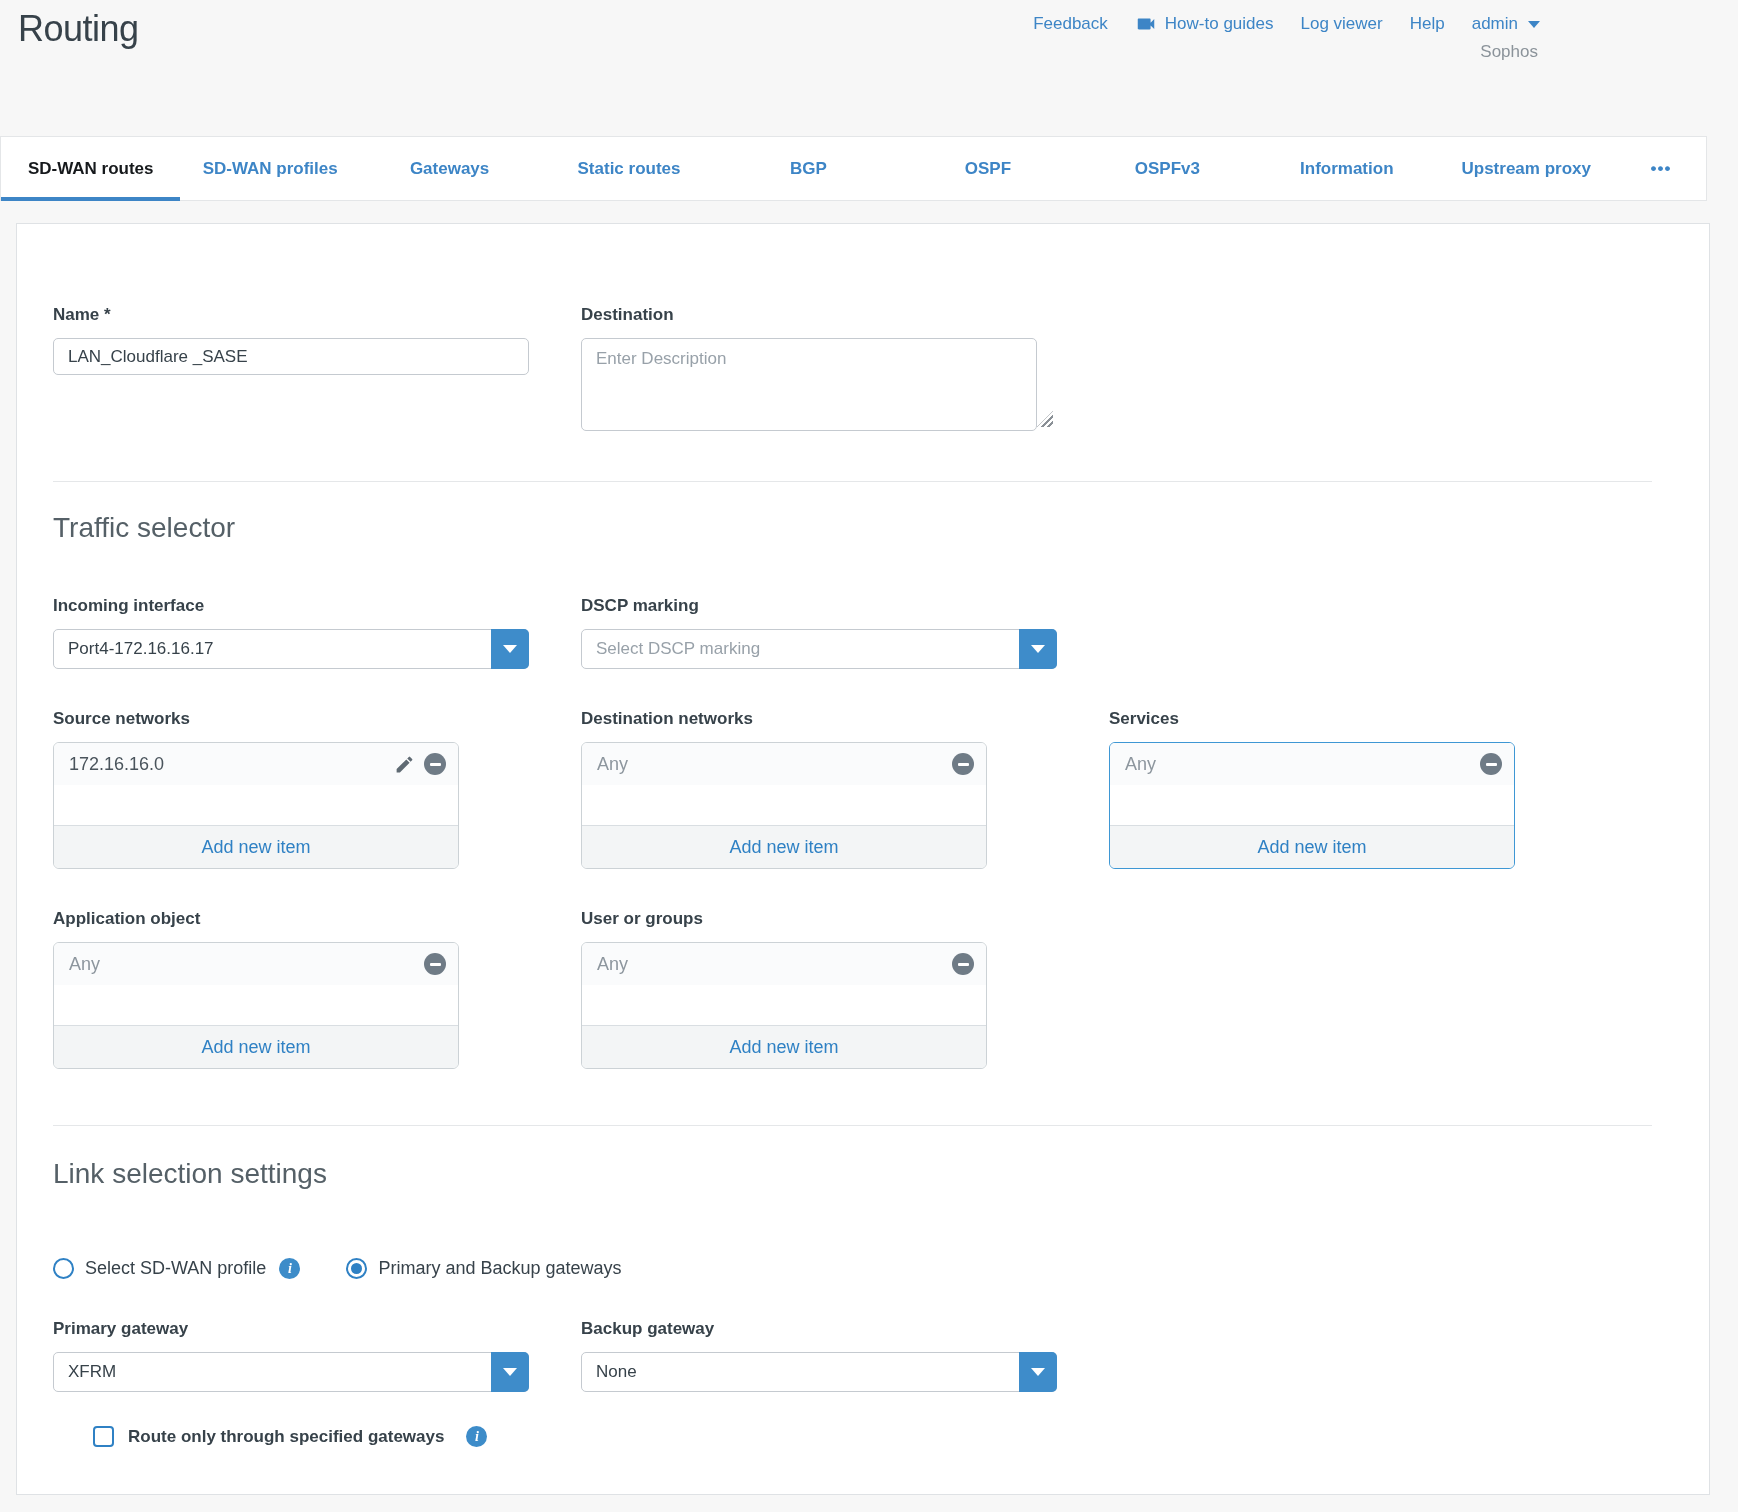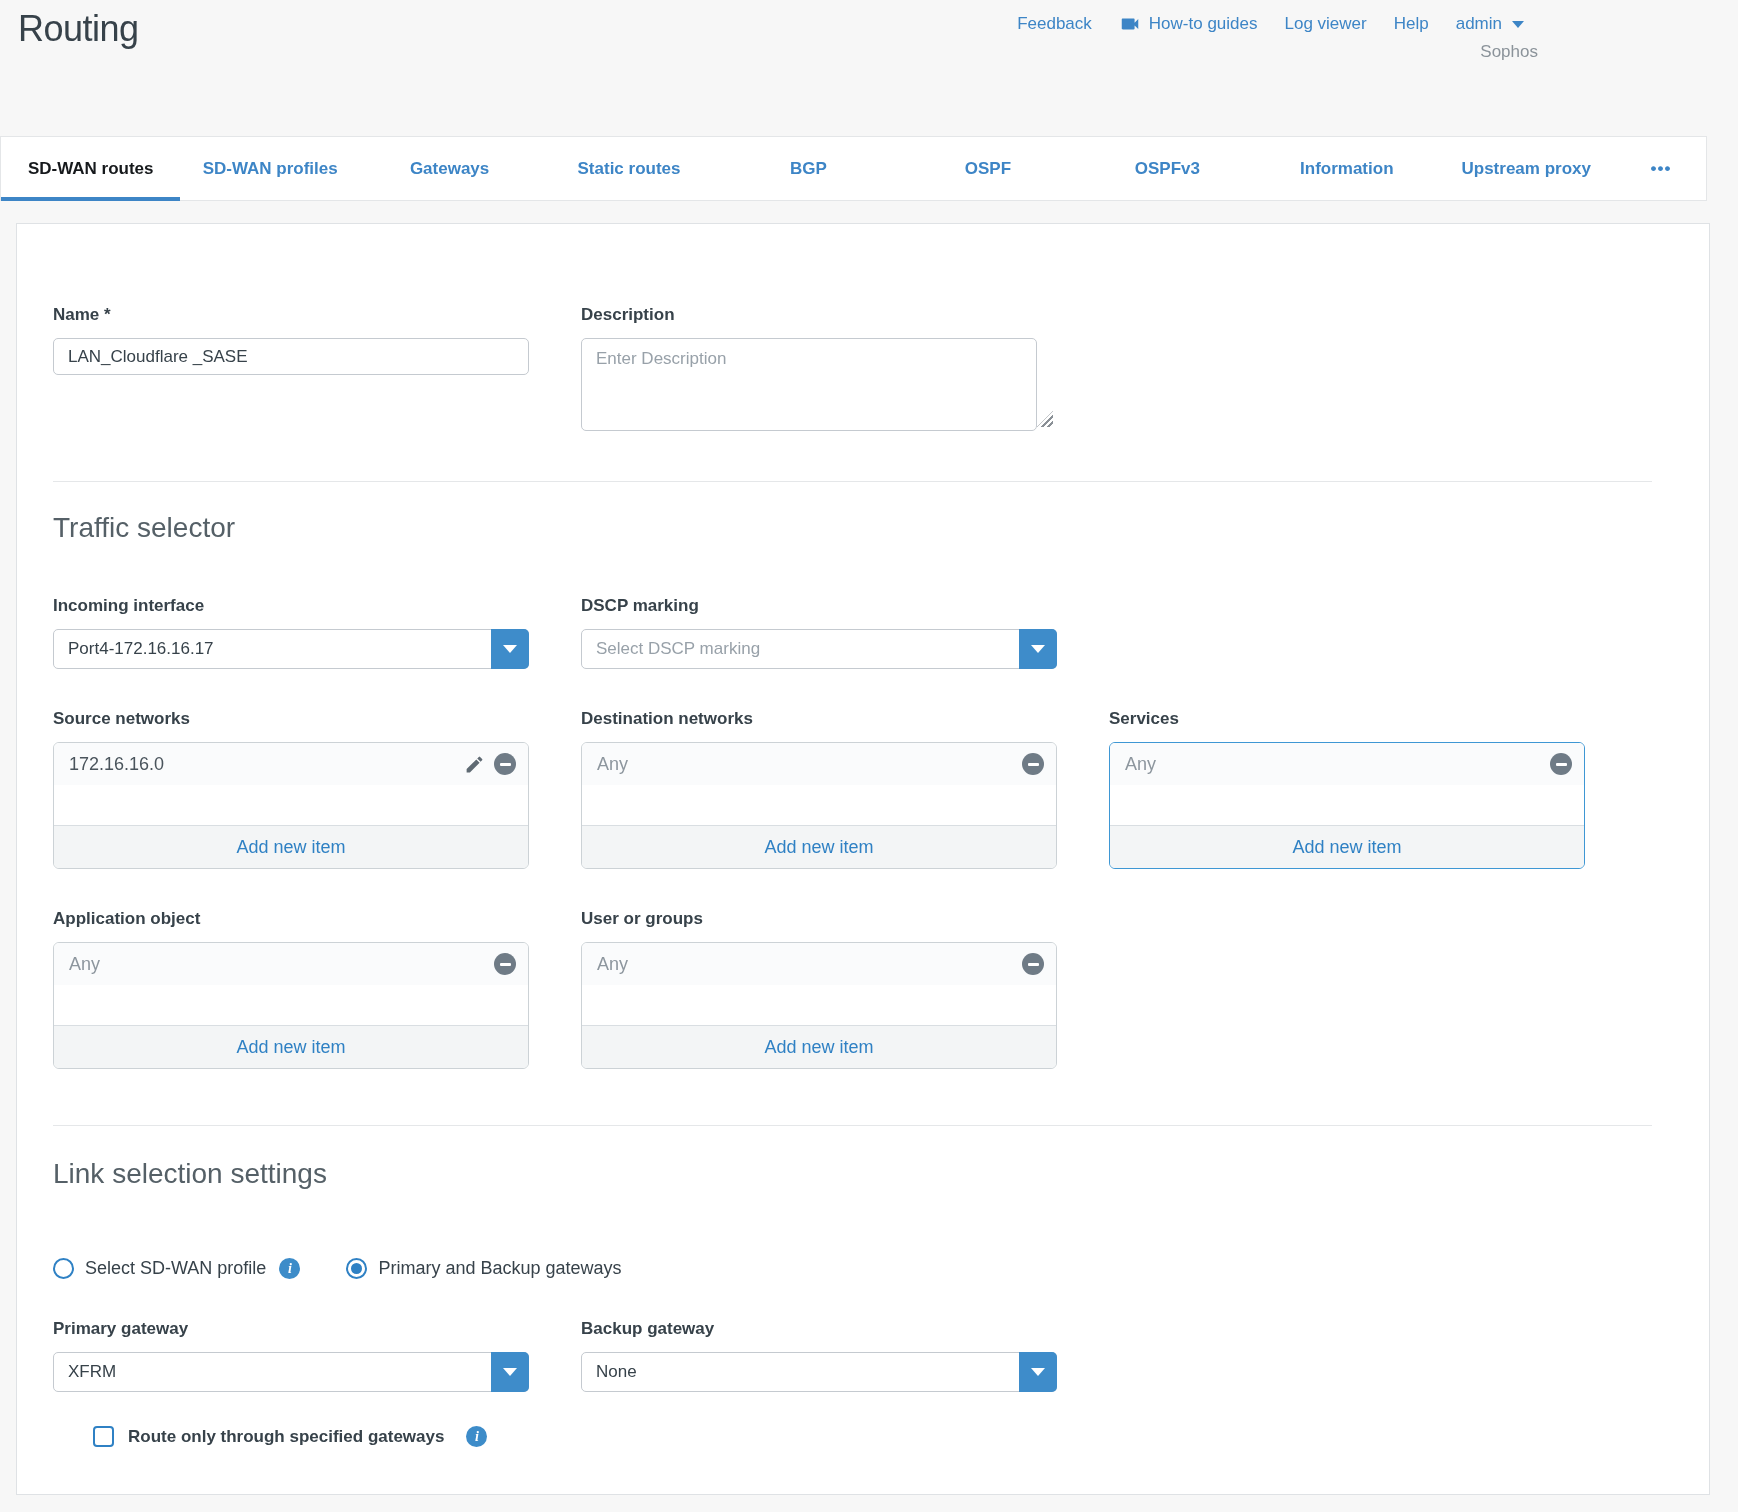--- a/index.html
+++ b/index.html
@@ -2,21 +2,21 @@
 <html><head>
 <meta charset="utf-8">
 <style>
   * { margin:0; padding:0; box-sizing:border-box; }
   html,body { font-family:"Liberation Sans", sans-serif; }
   .page { width:1738px; height:1512px; background:#f7f7f7; position:relative; overflow:hidden; }
 
   
   .hdr { position:relative; height:136px; }
   .hdr h1 { position:absolute; left:18px; top:8px; font-size:36px; font-weight:400; color:#37424a; letter-spacing:-0.5px; }
-  .hdr-links { position:absolute; top:13px; right:214px; display:flex; align-items:center; gap:27px; font-size:17px; color:#3d85c6; white-space:nowrap; }
+  .hdr-links { position:absolute; top:13px; right:198px; display:flex; align-items:center; gap:27px; font-size:17px; color:#3d85c6; white-space:nowrap; }
   .hdr-links .lnk { cursor:pointer; display:flex; align-items:center; gap:8px; }
   .cam-icon svg { width:22px; height:22px; fill:#3d85c6; display:block; }
   .caret { width:0; height:0; border-left:6px solid transparent; border-right:6px solid transparent; border-top:7px solid #3d85c6; display:inline-block; margin-left:2px; }
   .brand { position:absolute; top:42px; right:200px; font-size:17px; color:#8b939a; }
 
   
   .tabbar { width:1707px; height:65px; background:#fff; border:1px solid #e4e6e8; display:flex; align-items:stretch; }
   .tab { flex:1; display:flex; align-items:center; justify-content:center; font-size:17px; font-weight:700; color:#3d85c6; cursor:pointer; position:relative; }
   .tab.active { color:#16191c; }
   .tab.active::after { content:""; position:absolute; left:0; right:0; bottom:-1px; height:4px; background:#3d85c6; }
@@ -36,21 +36,21 @@
   .divider { border:none; border-top:1px solid #e5e7e9; margin-right:0; }
   .sect { font-size:28px; font-weight:400; color:#556067; }
 
   
   .select { width:476px; height:40px; border:1px solid #c5cad0; border-radius:5px; background:#fff; position:relative; display:flex; align-items:center; padding:0 52px 0 14px; font-size:17px; color:#37424a; cursor:pointer; }
   .select .ph { color:#98a1a9; }
   .select-btn { position:absolute; top:-1px; right:-1px; width:38px; height:40px; background:#3e8cca; border-radius:0 5px 5px 0; display:flex; align-items:center; justify-content:center; }
   .tri { width:0; height:0; border-left:7px solid transparent; border-right:7px solid transparent; border-top:8px solid #fff; }
 
   
-  .listbox { width:476px; height:127px; border:1px solid #ccd2d6; border-radius:6px; background:#fff; display:flex; flex-direction:column; overflow:hidden; }
+  .listbox { width:406px; height:127px; border:1px solid #ccd2d6; border-radius:6px; background:#fff; display:flex; flex-direction:column; overflow:hidden; }
   .listbox.highlight { border:1.5px solid #3e97d4; }
   .lb-item { height:42px; flex:0 0 42px; background:#fafbfc; display:flex; align-items:center; padding:0 12px 0 15px; font-size:18px; }
   .lb-text.any { color:#8d969e; }
   .lb-text.value { color:#4a545c; }
   .lb-icons { margin-left:auto; display:flex; align-items:center; gap:9px; }
   .icon-pencil svg { width:21px; height:21px; fill:#5f6a73; display:block; cursor:pointer; }
   .icon-minus { width:22px; height:22px; border-radius:50%; background:#6f7b86; display:flex; align-items:center; justify-content:center; cursor:pointer; }
   .icon-minus .bar { width:11px; height:3px; background:#fff; border-radius:1px; }
   .lb-space { flex:1; background:#fff; }
   .lb-footer { height:43px; flex:0 0 43px; border-top:1px solid #d9dee2; background:#f3f5f6; color:#2f81c4; font-size:18px; display:flex; align-items:center; justify-content:center; cursor:pointer; }
@@ -113,21 +113,21 @@
   <div class="card">
 
     <div class="cols">
       <div>
         <div class="flabel">
           <span>Name</span> <span>*</span>
         </div>
         <input class="text-input" type="text" value="LAN_Cloudflare _SASE" style="">
       </div>
       <div>
-        <div class="flabel">Description</div>
+        <div class="flabel">Destination</div>
         <div class="ta-wrap">
           <textarea class="ta" placeholder="Enter Description" style=""></textarea>
           <span class="grip"></span>
         </div>
       </div>
       <div></div>
     </div>
 
     <hr class="divider" style="margin-top:46px;">
 

